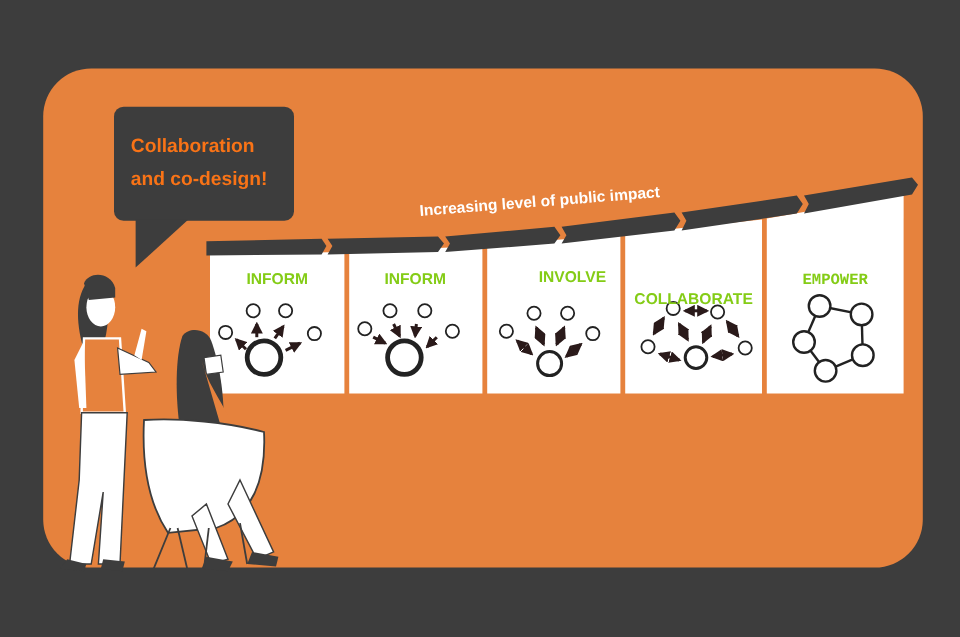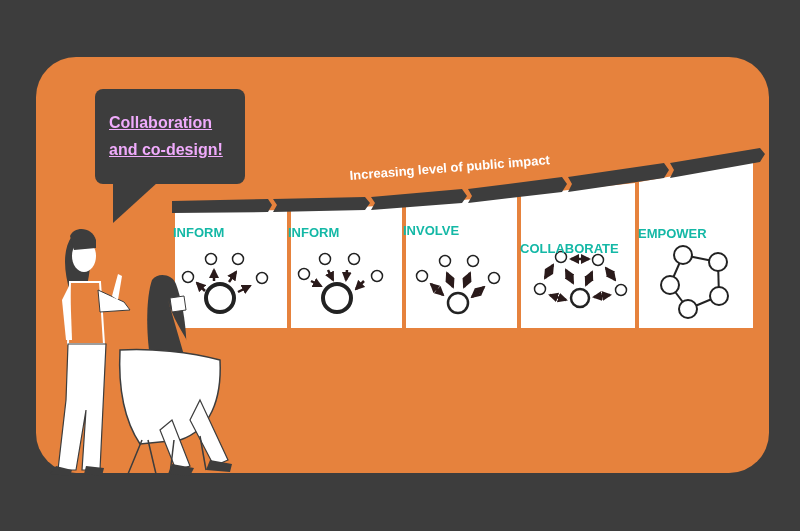--- a/index.html
+++ b/index.html
@@ -15,40 +15,39 @@
       background: #e6823d;
       border-radius: 40px;
     }
     .bubble {
       position: absolute; left: 95px; top: 89px;
       width: 150px; height: 95px;
       background: #3d3d3d; border-radius: 8px;
     }
     .bubble-text {
       position: absolute; left: 14px; top: 20px;
-      color: #f0abfc; font-weight: bold; font-size: 16px; line-height: 27px;
+      color: #f97316; font-weight: bold; font-size: 16px; line-height: 27px;
       white-space: pre-line;
-      text-decoration: underline;
     }
     .bubble-tail {
       position: absolute; left: 113px; top: 183px; width: 0; height: 0;
       border-left: 0 solid transparent;
       border-right: 44px solid transparent;
       border-top: 40px solid #3d3d3d;
     }
     svg.scene { position: absolute; left: 0; top: 0; }
     .impact-label {
       position: absolute; left: 349px; top: 168px;
       color: #ffffff; font-weight: bold; font-size: 13px;
       transform: rotate(-4.5deg); transform-origin: left top;
       white-space: nowrap;
     }
     .panel-title {
-      position: absolute; width: 116px; 
-      font-weight: bold; font-size: 13px; color: #14b8a6;
+      position: absolute; width: 116px; text-align: center;
+      font-weight: bold; font-size: 13px; color: #84cc16;
     }
   </style>
 </head>
 <body>
 
 <div class="card"></div>
 
 <svg class="scene" width="800" height="531" viewBox="0 0 800 531">
   <defs>
     <marker id="ah" viewBox="0 0 10 10" refX="8" refY="5" markerWidth="4" markerHeight="4" orient="auto-start-reverse">
@@ -179,15 +178,15 @@
 <div class="bubble">
   <div class="bubble-text">Collaboration
 and co-design!</div>
 </div>
 <div class="bubble-tail"></div>
 
 <div class="impact-label">Increasing level of public impact</div>
 
 <div class="panel-title" style="left:173px; top:225px;">INFORM</div>
 <div class="panel-title" style="left:288px; top:225px;">INFORM</div>
-<div class="panel-title" style="left:403px; top:223px;">INVOLVE</div>
+<div class="panel-title" style="left:403px; top:223px;padding-left:16px;">INVOLVE</div>
 <div class="panel-title" style="left:520px; top:241px;">COLLABORATE</div>
-<div class="panel-title" style="left:638px; top:226px;">EMPOWER</div>
+<div class="panel-title" style="left:638px; top:226px;font-family:Liberation Mono, monospace;">EMPOWER</div>
 
 </body></html>

